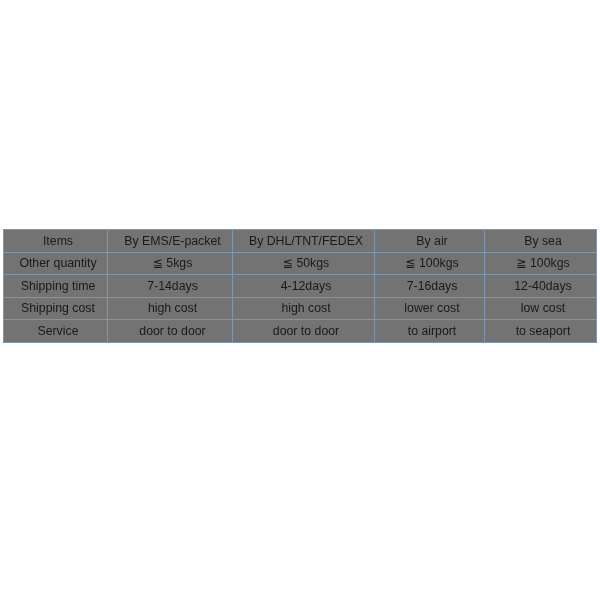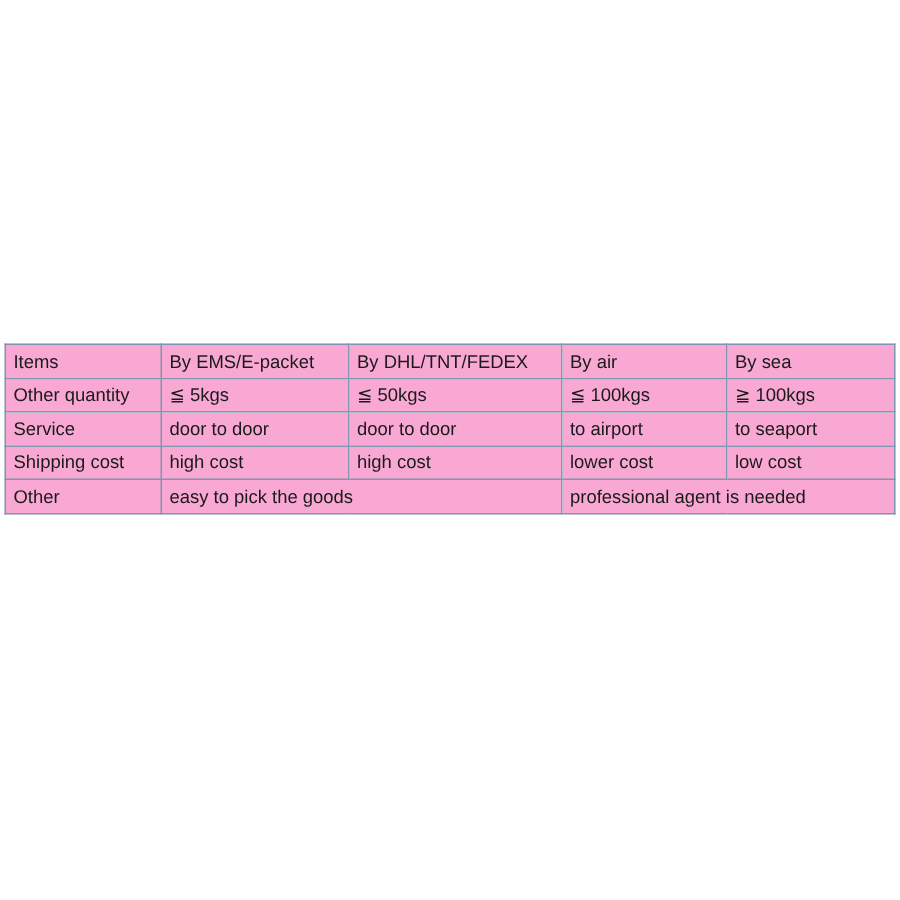--- a/index.html
+++ b/index.html
@@ -22,29 +22,29 @@
     width: 593px;
   }
   table.shipping-table {
     border-collapse: collapse;
     table-layout: fixed;
     width: 593px;
     background: #e9e9e9;
   }
   table.shipping-table td {
     border: 1px solid #8096b0;
-    background: #f9a8d4;
+    background: #737373;
     color: #1a1a1a;
     font-family: "Liberation Sans", sans-serif;
     font-size: 12.3px;
     line-height: 1;
     height: 21.5px;
     padding: 0 0 0 5px;
     vertical-align: middle;
-    text-align: left;
+    text-align: center;
     white-space: nowrap;
     overflow: hidden;
   }
   table.shipping-table tr.header-row td {
     font-weight: normal;
   }
   
   col.c1 { width: 104px; }
   col.c2 { width: 125px; }
   col.c3 { width: 142px; }
@@ -72,33 +72,35 @@
         <td>By sea</td>
       </tr>
       <tr>
         <td>Other quantity</td>
         <td>≦ 5kgs</td>
         <td>≦ 50kgs</td>
         <td>≦ 100kgs</td>
         <td>≧ 100kgs</td>
       </tr>
       <tr>
-        <td>Service</td>
-        <td>door to door</td>
-        <td>door to door</td>
-        <td>to airport</td>
-        <td>to seaport</td>
+        <td>Shipping time</td>
+        <td>7-14days</td>
+        <td>4-12days</td>
+        <td>7-16days</td>
+        <td>12-40days</td>
       </tr>
       <tr>
         <td>Shipping cost</td>
         <td>high cost</td>
         <td>high cost</td>
         <td>lower cost</td>
         <td>low cost</td>
       </tr>
       <tr>
-        <td>Other</td>
-        <td colspan="2">easy to pick the goods</td>
-        <td colspan="2">professional agent is needed</td>
+        <td>Service</td>
+        <td>door to door</td>
+        <td>door to door</td>
+        <td>to airport</td>
+        <td>to seaport</td>
       </tr>
     </tbody>
   </table>
 </div>
 
 </body></html>

